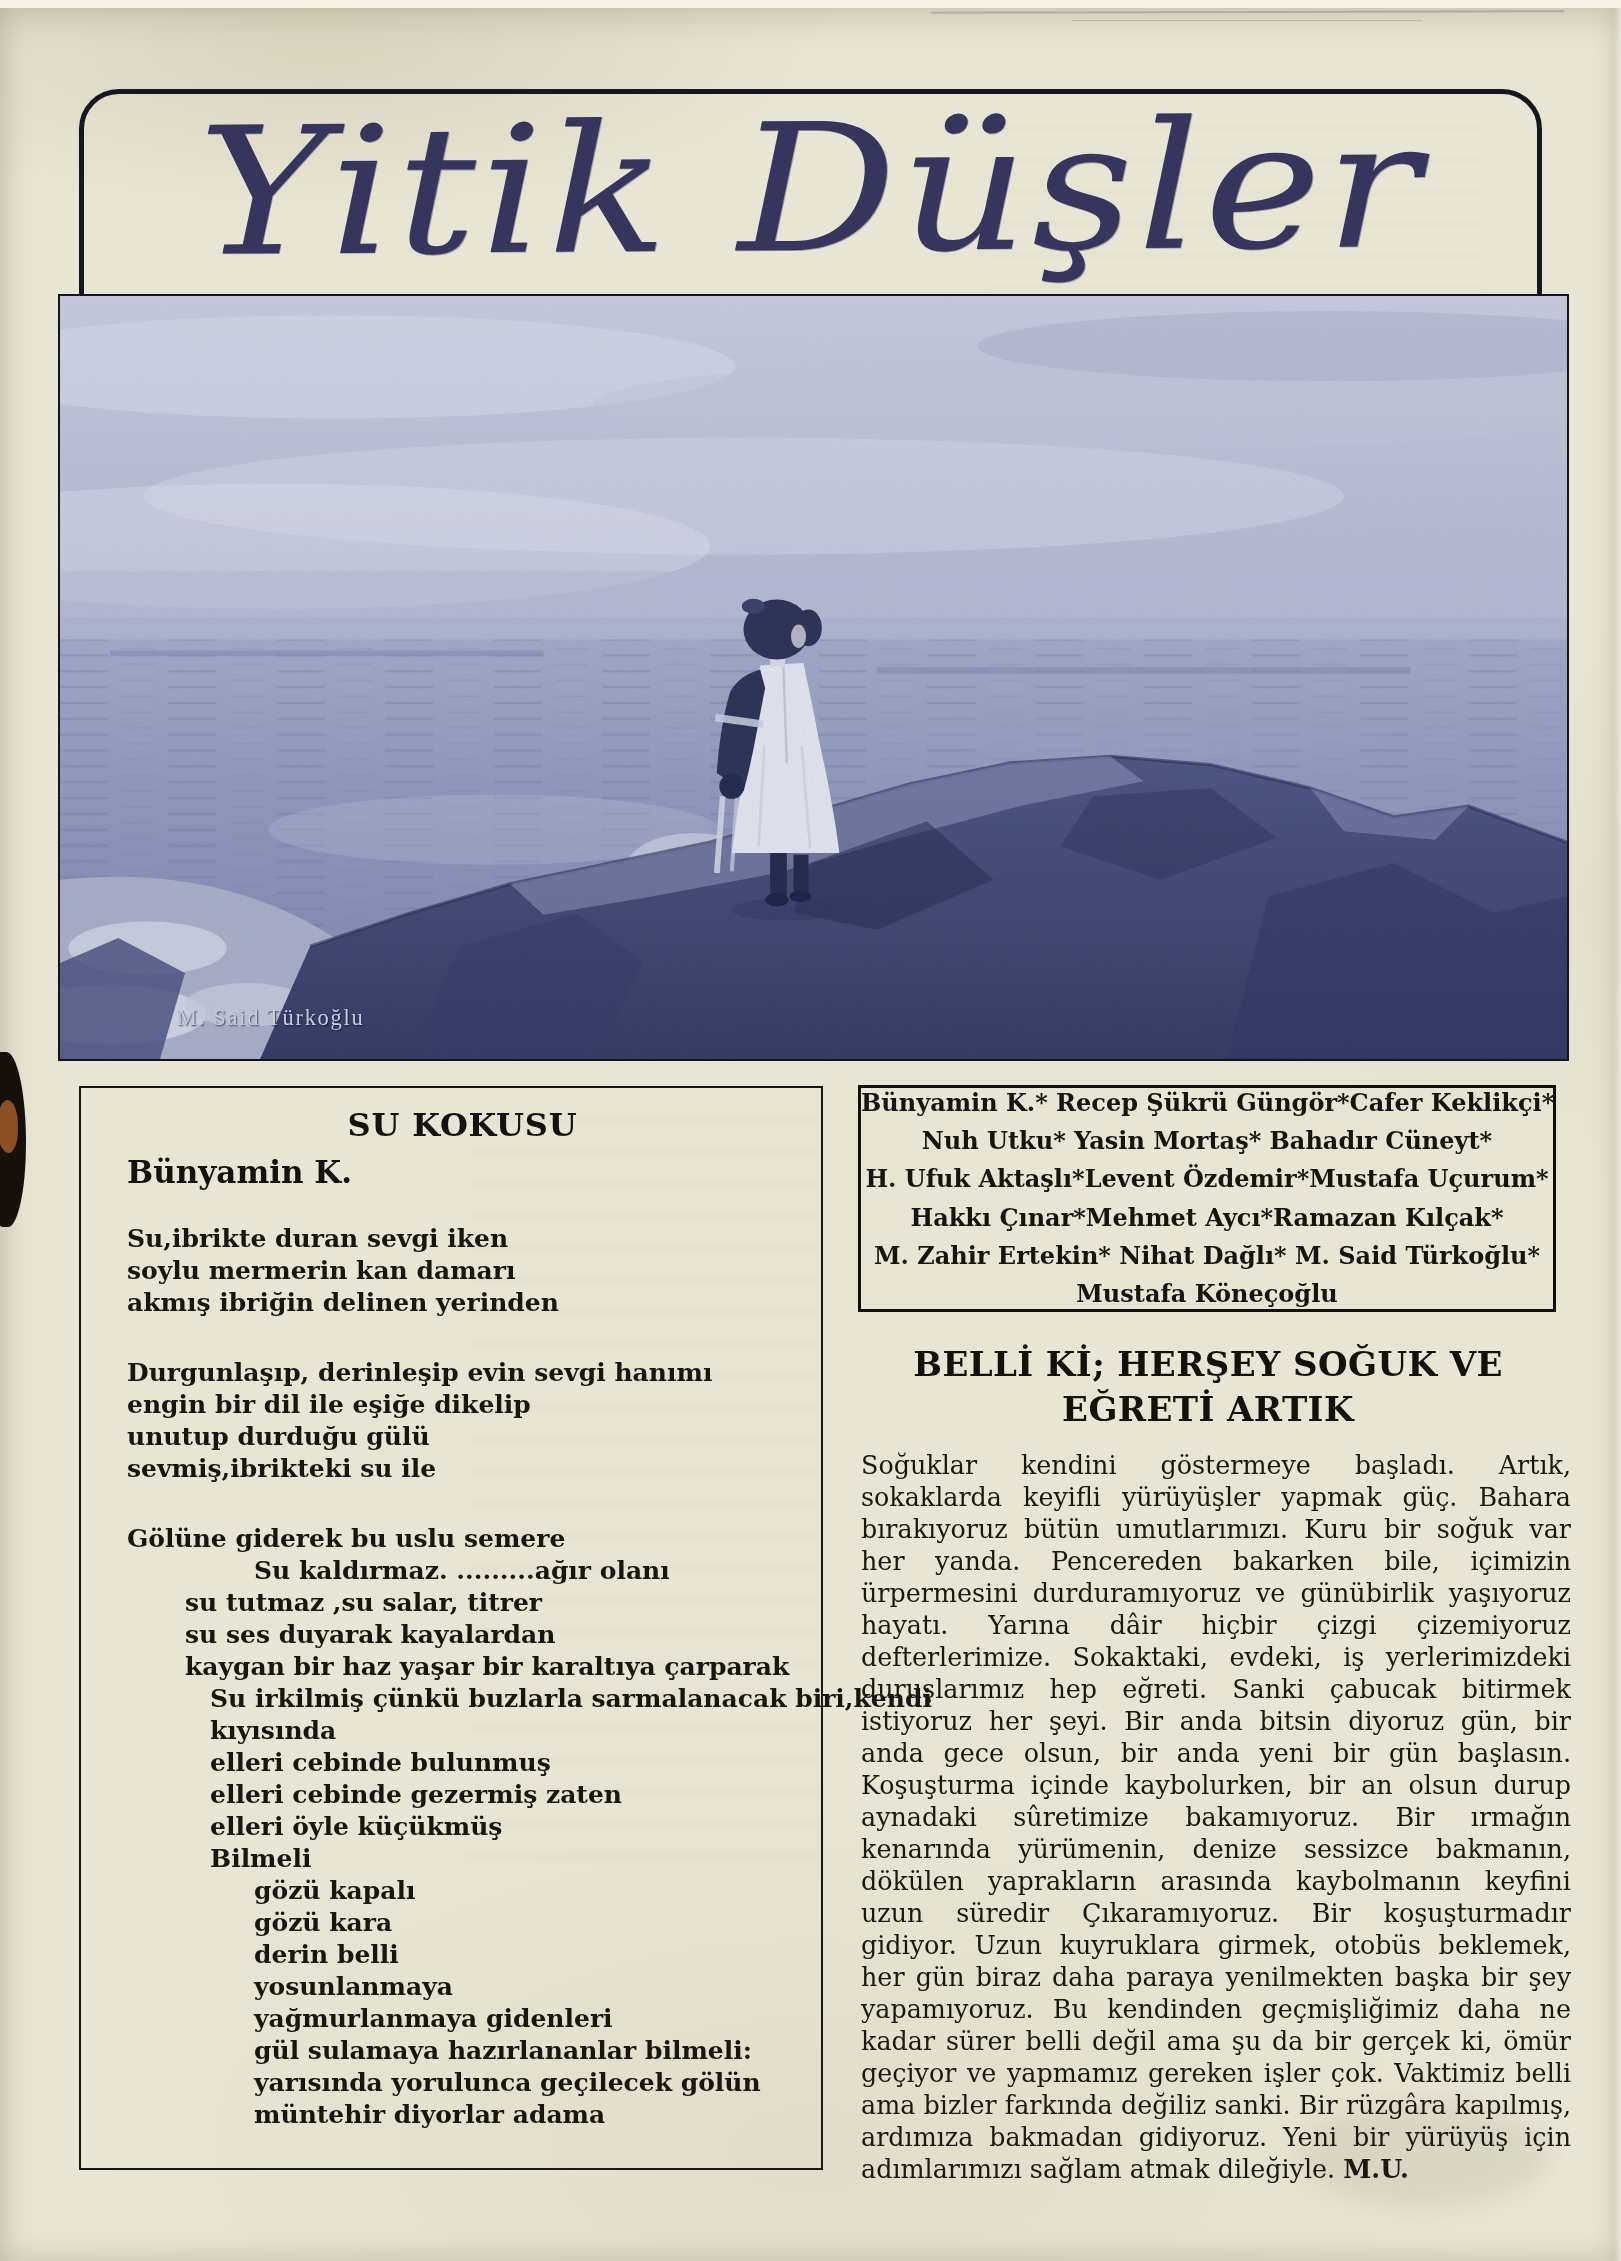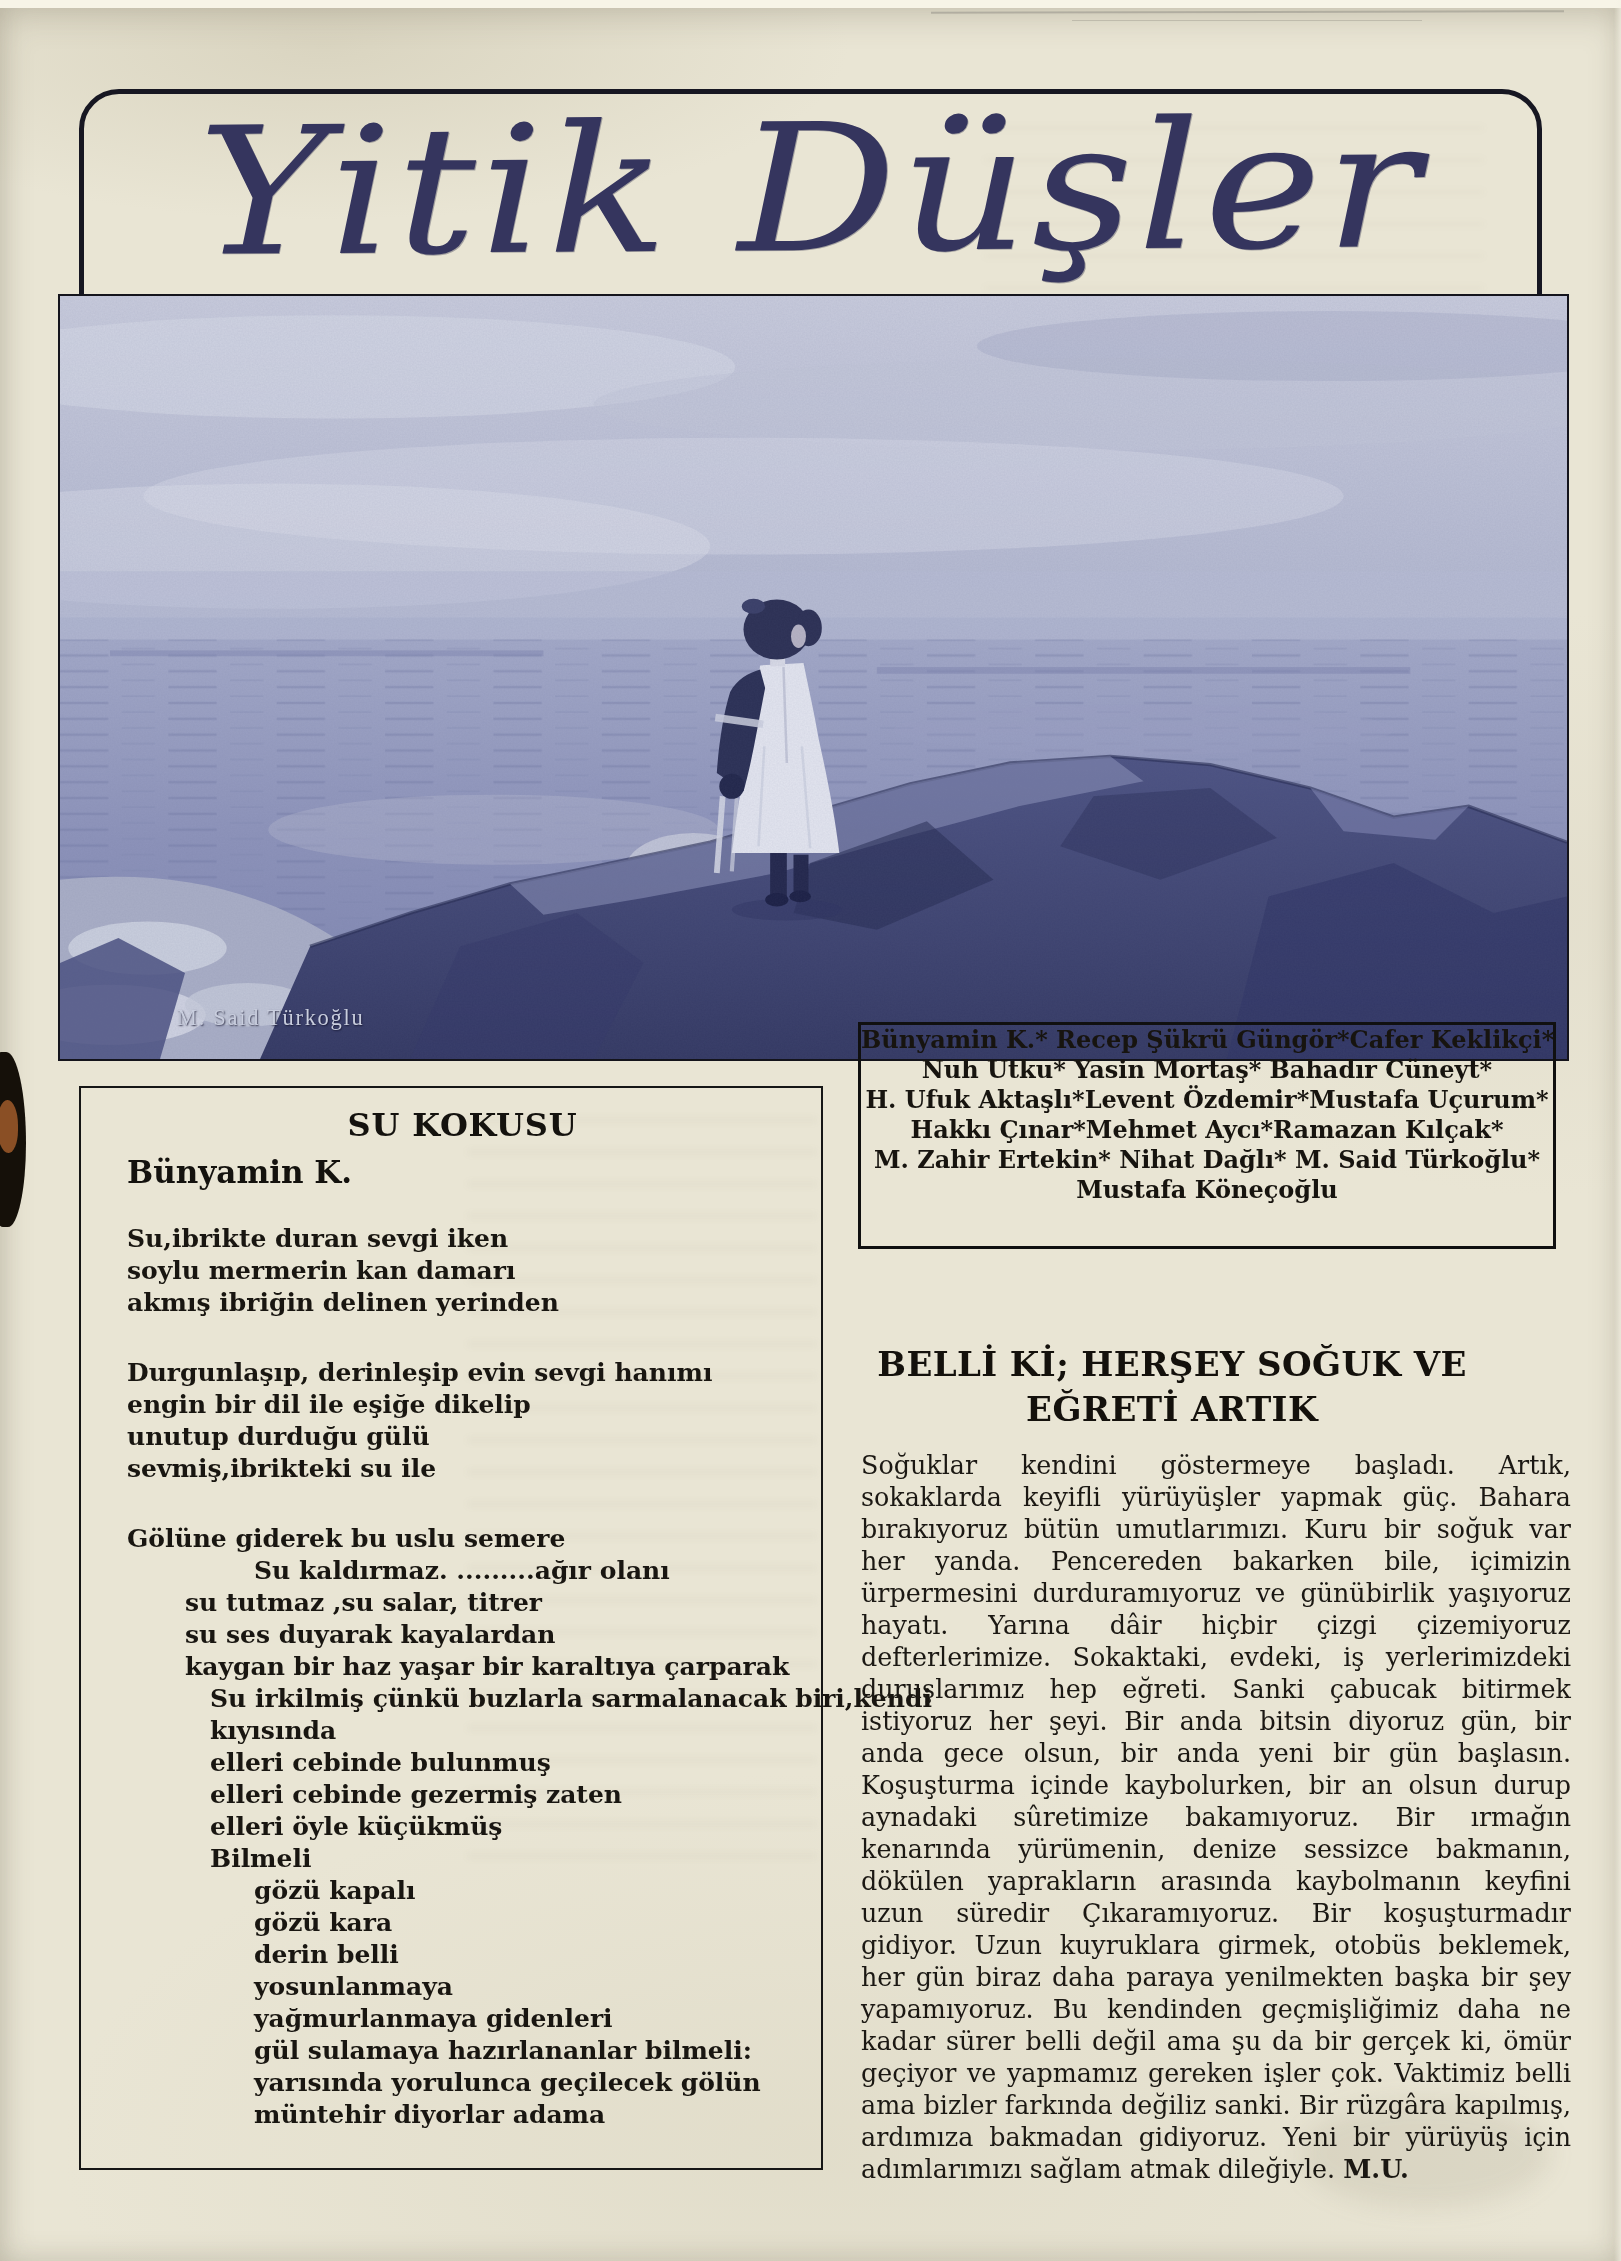--- a/index.html
+++ b/index.html
@@ -48,26 +48,26 @@
   .poem-box{position:absolute;left:79px;top:1086px;width:744px;height:1084px;border:2.5px solid #161616;box-sizing:border-box;
     padding:18.3px 23px 0 46px;}
   .poem-title{text-align:center;font-weight:bold;font-size:32px;letter-spacing:0.8px;color:#14120e;}
   .poem-author{margin-top:10px;font-weight:bold;font-size:31px;color:#14120e;}
   .poem-lines{margin-top:33px;}
   .poem-line{font-weight:bold;font-size:25px;line-height:32px;white-space:nowrap;color:#191611;}
   .poem-line.blank{height:38px;}
   .ind-0{margin-left:0;} .ind-1{margin-left:83px;} .ind-2{margin-left:127px;} .ind-3{margin-left:58px;}
 
   
-  .contrib-box{position:absolute;left:858px;top:1022px;width:698px;height:227px;border:3.3px solid #101010;box-sizing:border-box;
-    display:flex;flex-direction:column;justify-content:flex-start;text-align:center;}
+  .contrib-box{position:absolute;left:858px;top:1085px;width:698px;height:227px;border:3.3px solid #101010;box-sizing:border-box;
+    display:flex;flex-direction:column;justify-content:space-between;text-align:center;}
   .contrib-line{font-weight:bold;font-size:24px;line-height:30px;color:#17140f;white-space:nowrap;}
 
   
-  .article-title{position:absolute;left:822px;top:1342px;width:700px;text-align:center;
+  .article-title{position:absolute;left:858px;top:1342px;width:700px;text-align:center;
     font-weight:bold;font-size:34px;line-height:45px;color:#14110c;letter-spacing:0.4px;}
   .article-body{position:absolute;left:861px;top:1449px;width:710px;margin:0;
     font-size:25.4px;line-height:32px;text-align:justify;color:#1b1813;}
   .article-body b{font-weight:bold;}
 </style>
 </head>
 <body>
 
 <div class="page">
 

